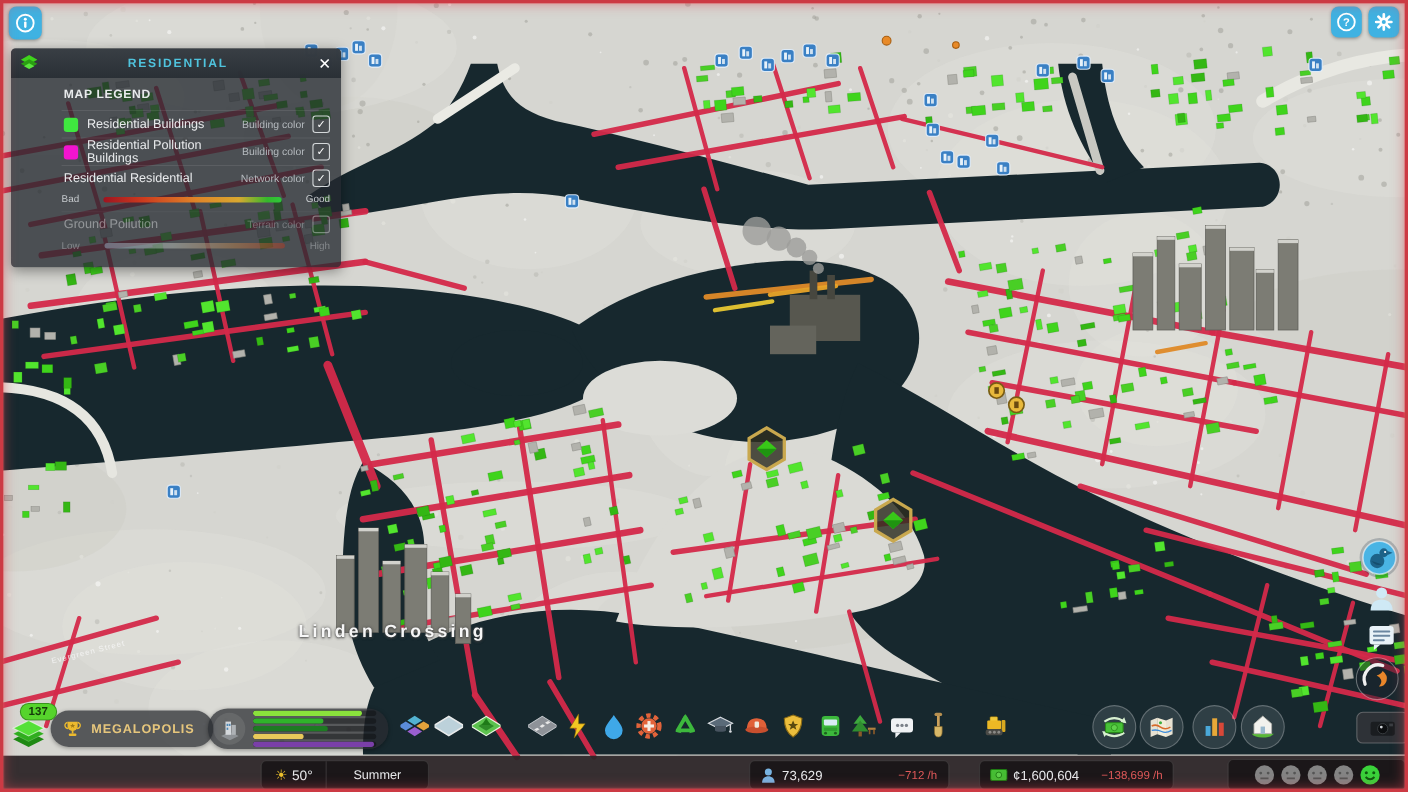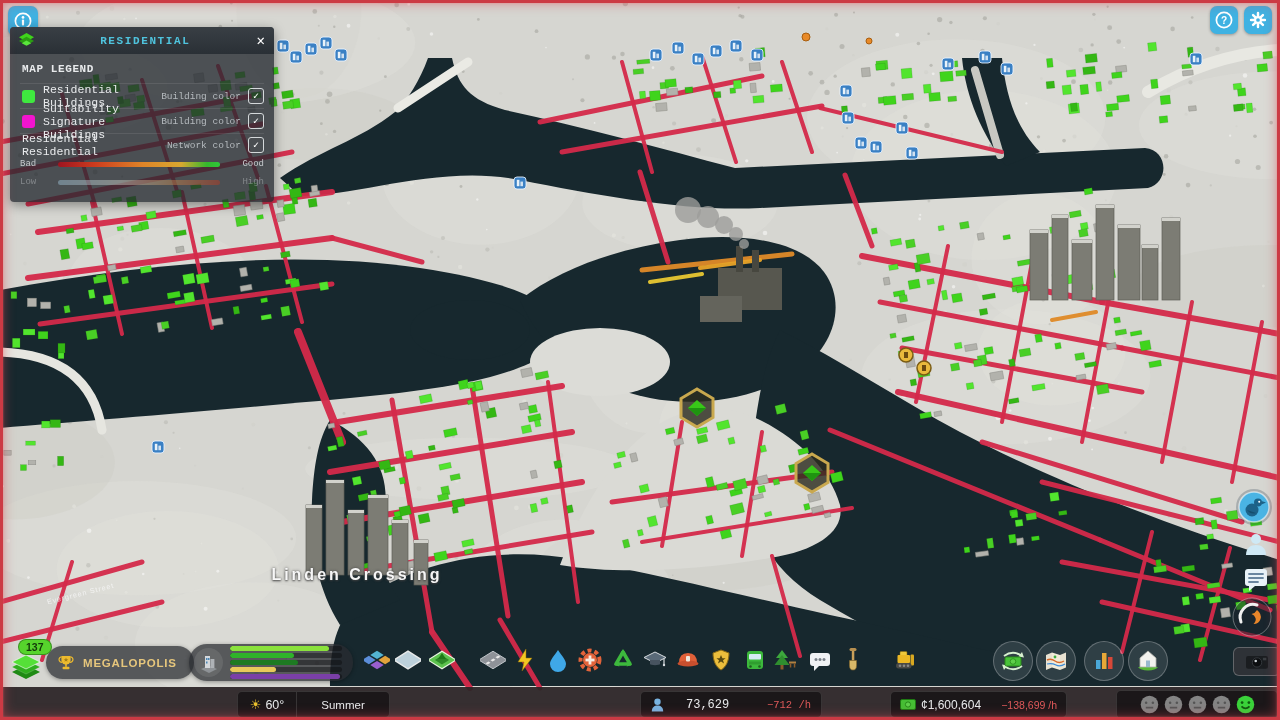--- a/index.html
+++ b/index.html
@@ -15,27 +15,27 @@
   .pause-frame{position:absolute;inset:0;border:3px solid #cc3a44;
     box-shadow:inset 0 0 12px rgba(214,70,82,.55), inset 0 0 2px rgba(255,130,130,.6);
     pointer-events:none;z-index:60;}
   
   .top-btn{position:absolute;background:#3fb2e2;border-radius:7px;display:flex;align-items:center;
     justify-content:center;color:#fff;box-shadow:0 1px 3px rgba(0,0,0,.3);z-index:40;cursor:pointer;}
   #btn-info{left:8px;top:6px;width:30px;height:30px;}
   #btn-help{left:1210px;top:6px;width:28px;height:28px;font-size:15px;font-weight:bold;}
   #btn-gear{left:1244px;top:6px;width:28px;height:28px;}
   
-  .legend{position:absolute;left:10px;top:27px;width:264px;z-index:45;color:#e8eaec;
-    background:rgba(36,41,47,.78);border-radius:4px;box-shadow:0 3px 12px rgba(0,0,0,.4);font-family:Liberation Mono, monospace;}
+  .legend{position:absolute;left:10px;top:44px;width:300px;z-index:45;color:#e8eaec;
+    background:rgba(36,41,47,.78);border-radius:4px;box-shadow:0 3px 12px rgba(0,0,0,.4);}
   .legend-header{height:27px;display:flex;align-items:center;padding:0 9px;border-radius:4px 4px 0 0;
     background:linear-gradient(180deg,rgba(56,62,68,.95),rgba(40,46,52,.95));}
   .legend-title{flex:1;text-align:center;color:#4fc3dd;font-size:11px;font-weight:bold;letter-spacing:1.6px;}
   .legend-close{color:#fff;font-size:14px;font-weight:bold;cursor:pointer;line-height:1;}
-  .legend-body{padding:7px 10px 9px 10px;}
+  .legend-body{padding:7px 10px 9px 10px;margin-left:36px;}
   .sec-title{font-size:11px;font-weight:bold;letter-spacing:.6px;margin:2px 0 8px 2px;}
   .lrow{display:flex;align-items:center;height:24px;border-top:1px solid rgba(255,255,255,.09);}
   .lrow.grad-top{border-top:1px solid rgba(255,255,255,.09);height:22px;}
   .swatch{width:13px;height:13px;border-radius:3px;margin:0 8px 0 2px;flex:none;}
   .lrow .lab{flex:1;font-size:11.5px;}
   .lrow .kind{font-size:9.5px;color:#b4b9bd;margin-right:7px;}
   .cb{width:14px;height:14px;border:1.5px solid #d4d8da;border-radius:3px;flex:none;
     display:flex;align-items:center;justify-content:center;font-size:10px;color:#fff;cursor:pointer;}
   .grad-row{display:flex;align-items:center;gap:22px;height:14px;margin:1px 0 4px 0;}
   .grad-row .end{font-size:9px;color:#c6cacd;}
@@ -78,21 +78,21 @@
   .pause-btn i{display:block;width:4px;height:12px;background:#d8262c;}
   .sim-label{flex:1;text-align:center;font-size:11px;font-weight:bold;letter-spacing:1.2px;}
   .ff-btn{width:32px;height:100%;display:flex;align-items:center;justify-content:center;
     color:#d8262c;font-size:8px;letter-spacing:-1px;cursor:pointer;}
   #pill-weather{left:237px;width:151px;}
   .temp-box{width:58px;display:flex;align-items:center;justify-content:center;gap:4px;
     font-size:12.5px;}
   .sun{color:#ecc22e;font-size:13px;}
   .season{flex:1;text-align:center;font-size:11.5px;}
   #pill-city{left:450px;width:198px;justify-content:center;font-size:12px;cursor:pointer;}
-  #pill-pop{left:640px;width:160px;padding:0 10px;gap:22px;cursor:pointer;font-family:Liberation Mono, monospace;}
+  #pill-pop{left:681px;width:160px;padding:0 10px;gap:6px;cursor:pointer;}
   #pill-money{left:890px;width:157px;padding:0 9px;gap:5px;cursor:pointer;}
   .stat-val{font-size:12px;}
   .stat-rate{margin-left:auto;font-size:10.5px;color:#e05a5a;}
   #pill-happy{left:1116px;width:160px;top:3px;height:27px;justify-content:center;gap:5px;}
   .face{width:19px;height:19px;cursor:pointer;}
 </style>
 </head>
 <body>
 
 <svg id="citymap" viewBox="0 0 1280 720">
@@ -1297,35 +1297,40 @@
   <div class="legend-body">
     <div class="sec-title">MAP LEGEND</div>
     <div class="lrow">
       <span class="swatch" id="sw1" style="background: rgb(63, 232, 63);"></span>
       <span class="lab">Residential Buildings</span>
       <span class="kind">Building color</span>
       <span class="cb" id="cb1">✓</span>
     </div>
     <div class="lrow">
       <span class="swatch" id="sw2" style="background: rgb(242, 20, 207);"></span>
-      <span class="lab">Suitability Signature Buildings</span>
+      <span class="lab">Residential Pollution Buildings</span>
       <span class="kind">Building color</span>
       <span class="cb" id="cb2">✓</span>
     </div>
     <div class="lrow grad-top">
       <span class="lab" style="margin-left:2px">Residential Residential</span>
       <span class="kind">Network color</span>
       <span class="cb" id="cb3">✓</span>
     </div>
     <div class="grad-row">
       <span class="end">Bad</span>
       <span class="gbar suit"></span>
       <span class="end">Good</span>
     </div>
     <div class="dimmed">
+      <div class="lrow grad-top">
+        <span class="lab" style="margin-left:2px">Ground Pollution</span>
+        <span class="kind">Terrain color</span>
+        <span class="cb" id="cb4"></span>
+      </div>
       <div class="grad-row">
         <span class="end">Low</span>
         <span class="gbar poll"></span>
         <span class="end">High</span>
       </div>
     </div>
   </div>
 </div>
 
 <div class="side-btn" style="left:1234px;top:487px;width:40px;height:40px;">
@@ -1582,21 +1587,21 @@
       <circle cx="15.5" cy="11.8" r="1.5" fill="#cfd4d8"></circle>
       <rect x="24" y="8" width="4" height="3" fill="#3a3e42"></rect>
     </svg>
   </div>
 </div>
 
 <div class="statusbar">
   <div class="pill" id="pill-weather">
     <span class="temp-box">
       <span class="sun">☀</span>
-      <span>60°</span>
+      <span>50°</span>
     </span>
     <span class="pdiv"></span>
     <span class="season">Summer</span>
   </div>
   <div class="pill" id="pill-pop">
     <svg width="13" height="14" viewBox="0 0 13 14">
       <circle cx="6.5" cy="3.8" r="3.2" fill="#78b4e2"></circle>
       <path d="M.8,13.5 C.8,9.5 3.4,7.6 6.5,7.6 C9.6,7.6 12.2,9.5 12.2,13.5 Z" fill="#78b4e2"></path>
     </svg>
     <span class="stat-val">73,629</span>

